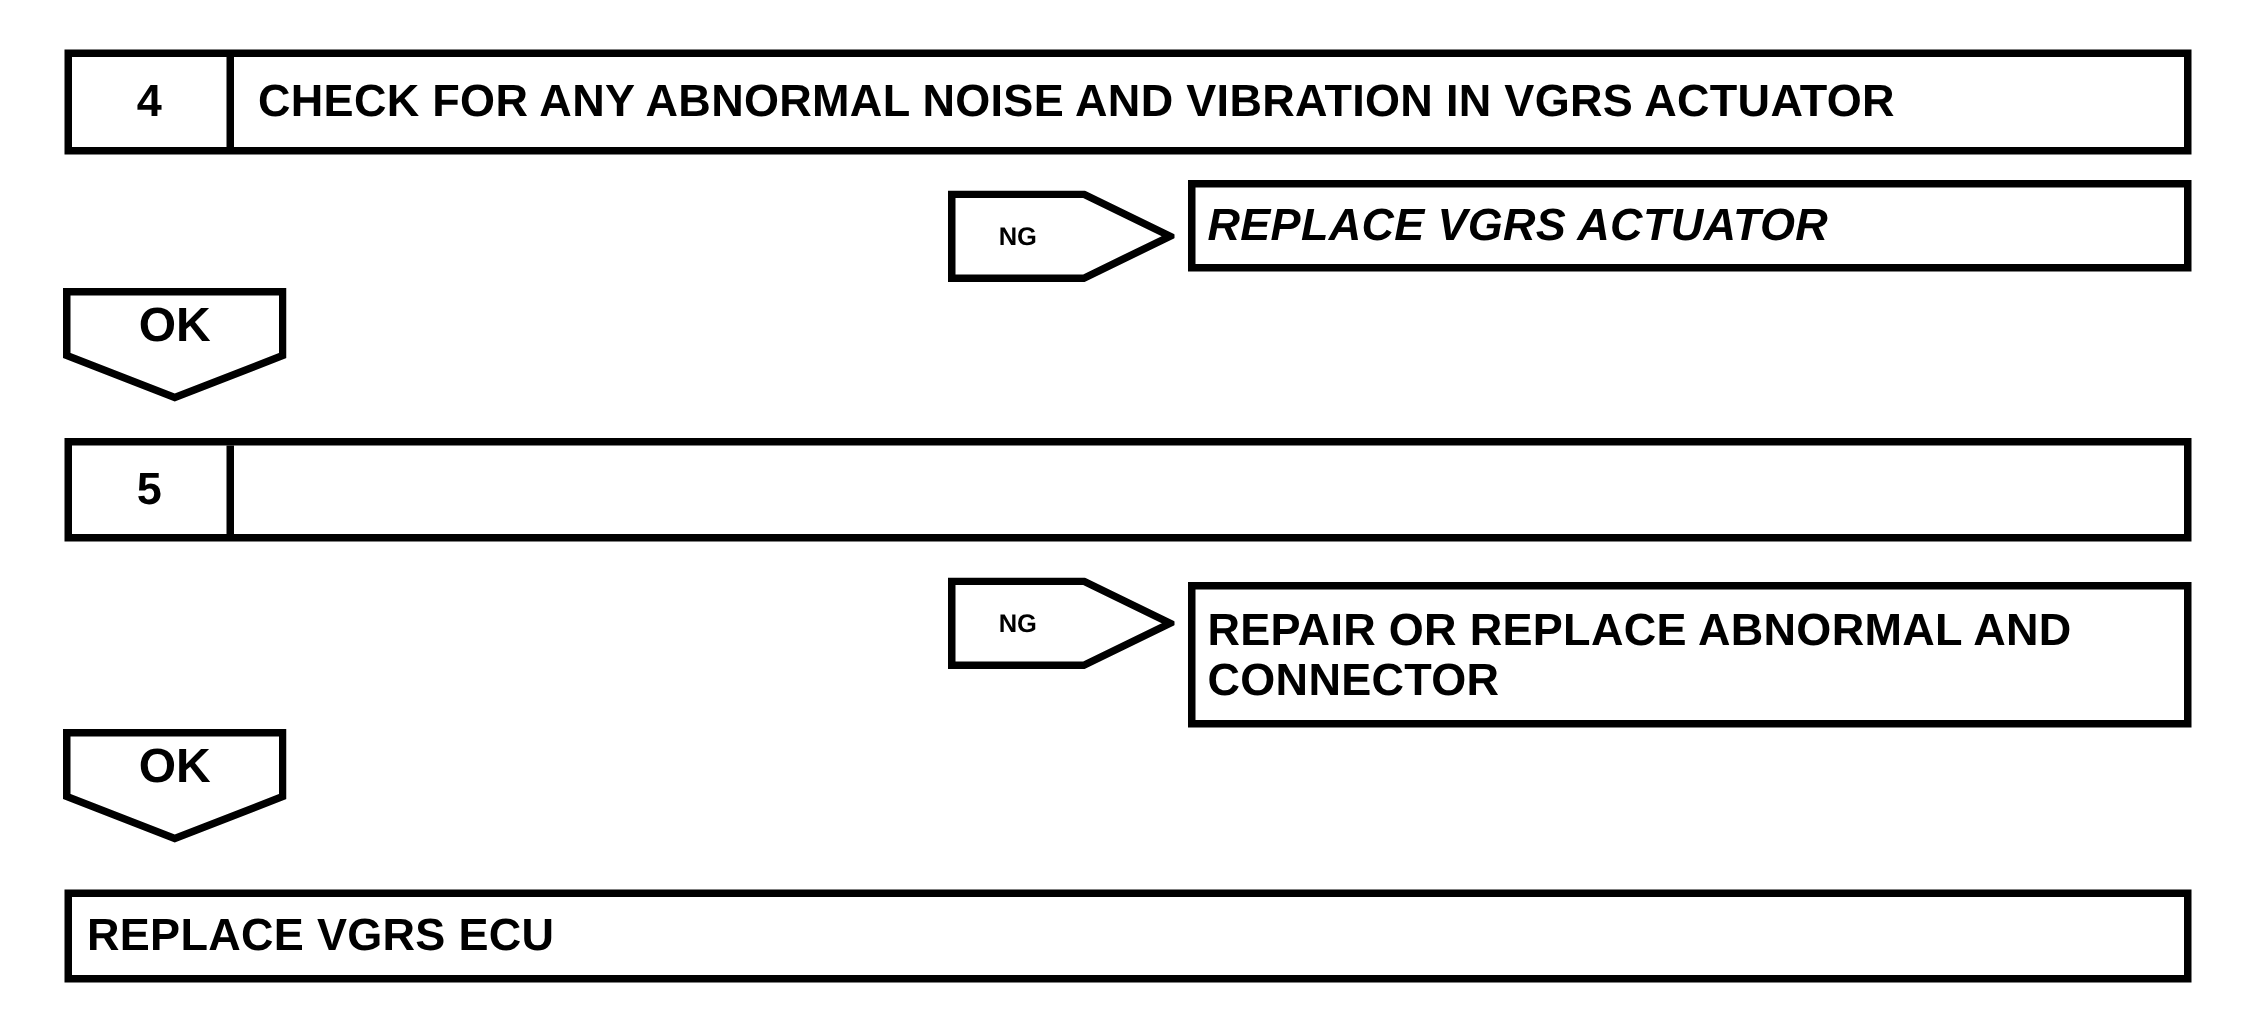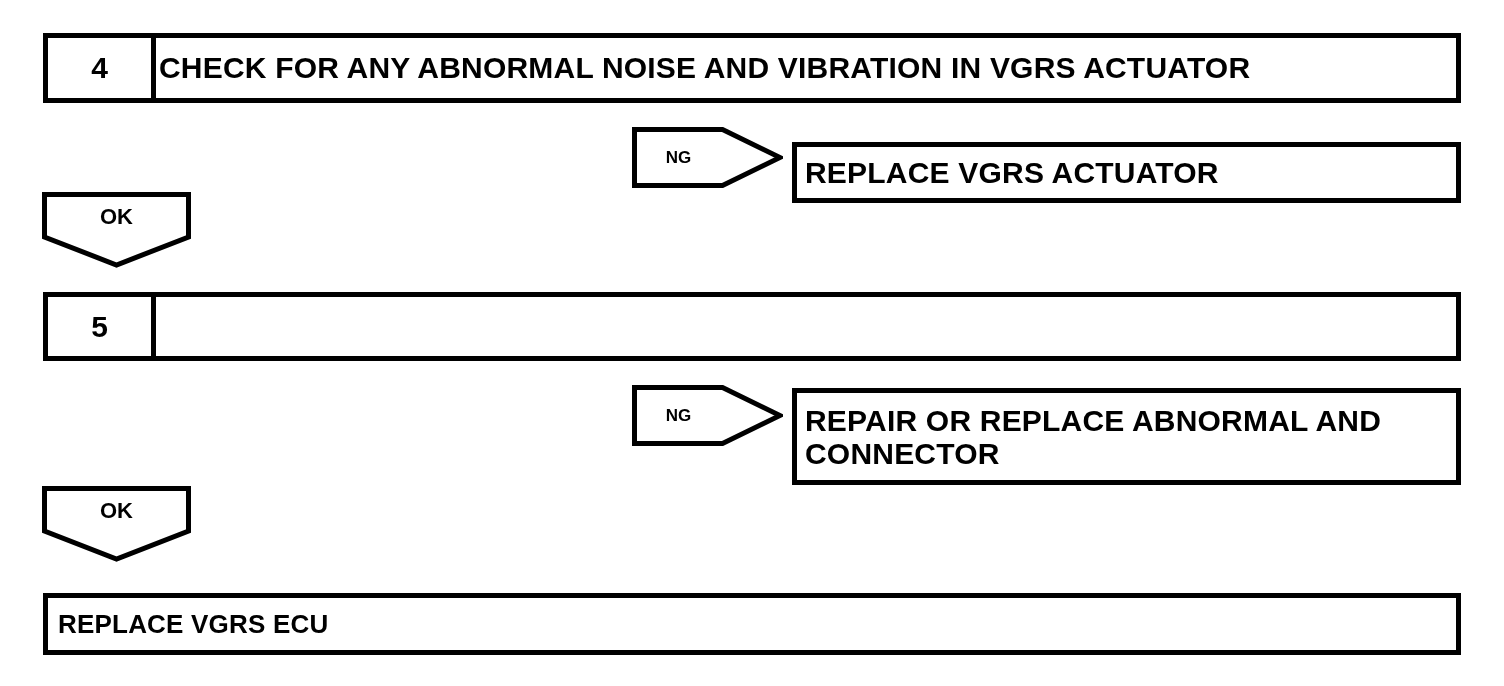--- a/index.html
+++ b/index.html
@@ -34,21 +34,21 @@
     border-right: 5px solid #000;
     display: flex;
     align-items: center;
     justify-content: center;
     font-size: 30px;
   }
   .step-title {
     flex: 1;
     display: flex;
     align-items: center;
-    padding-left: 3px;
+    padding-left: 16px;
     font-size: 30px;
     letter-spacing: 0.2px;
     white-space: nowrap;
   }
 
   
   .result-box {
     left: 792px;
     width: 669px;
     border: 5px solid #000;
@@ -64,21 +64,21 @@
 
   
   .final-box {
     left: 43px;
     width: 1418px;
     border: 5px solid #000;
     background: #fff;
     display: flex;
     align-items: center;
     padding-left: 10px;
-    font-size: 26px;
+    font-size: 30px;
     letter-spacing: 0.2px;
   }
 
   
   .ng-tag { width: 151px; height: 61px; }
   .ng-tag svg { position: absolute; left: 0; top: 0; }
   .ng-label {
     position: absolute;
     left: 2px;
     top: 2px;
@@ -95,21 +95,21 @@
   .ok-tag svg { position: absolute; left: 0; top: 0; }
   .ok-label {
     position: absolute;
     left: 0;
     top: 3px;
     width: 149px;
     height: 43px;
     display: flex;
     align-items: center;
     justify-content: center;
-    font-size: 22px;
+    font-size: 32px;
   }
 
   polygon { fill: #ffffff; stroke: #000000; stroke-width: 5; }
 </style>
 </head>
 <body>
 
 <div class="canvas">
 
   <div class="abs step-box" style="top:33px; height:70px;">
@@ -117,21 +117,21 @@
     <div class="step-title">CHECK FOR ANY ABNORMAL NOISE AND VIBRATION IN VGRS ACTUATOR</div>
   </div>
 
   <div class="abs ng-tag" style="left:632px; top:127px;">
     <svg width="151" height="61" viewBox="0 0 151 61">
       <polygon points="2.5,2.5 90.5,2.5 148,30.5 90.5,58.5 2.5,58.5"></polygon>
     </svg>
     <span class="ng-label">NG</span>
   </div>
 
-  <div class="abs result-box" style="top:142px; height:61px;">
+  <div class="abs result-box" style="top:120px; height:61px;font-style:italic;">
     <span>REPLACE VGRS ACTUATOR</span>
   </div>
 
   <div class="abs ok-tag" style="left:42px; top:192px;">
     <svg width="149" height="77" viewBox="0 0 149 77">
       <polygon points="2.5,2.5 146.5,2.5 146.5,45 74.5,73 2.5,45"></polygon>
     </svg>
     <span class="ok-label">OK</span>
   </div>
 

